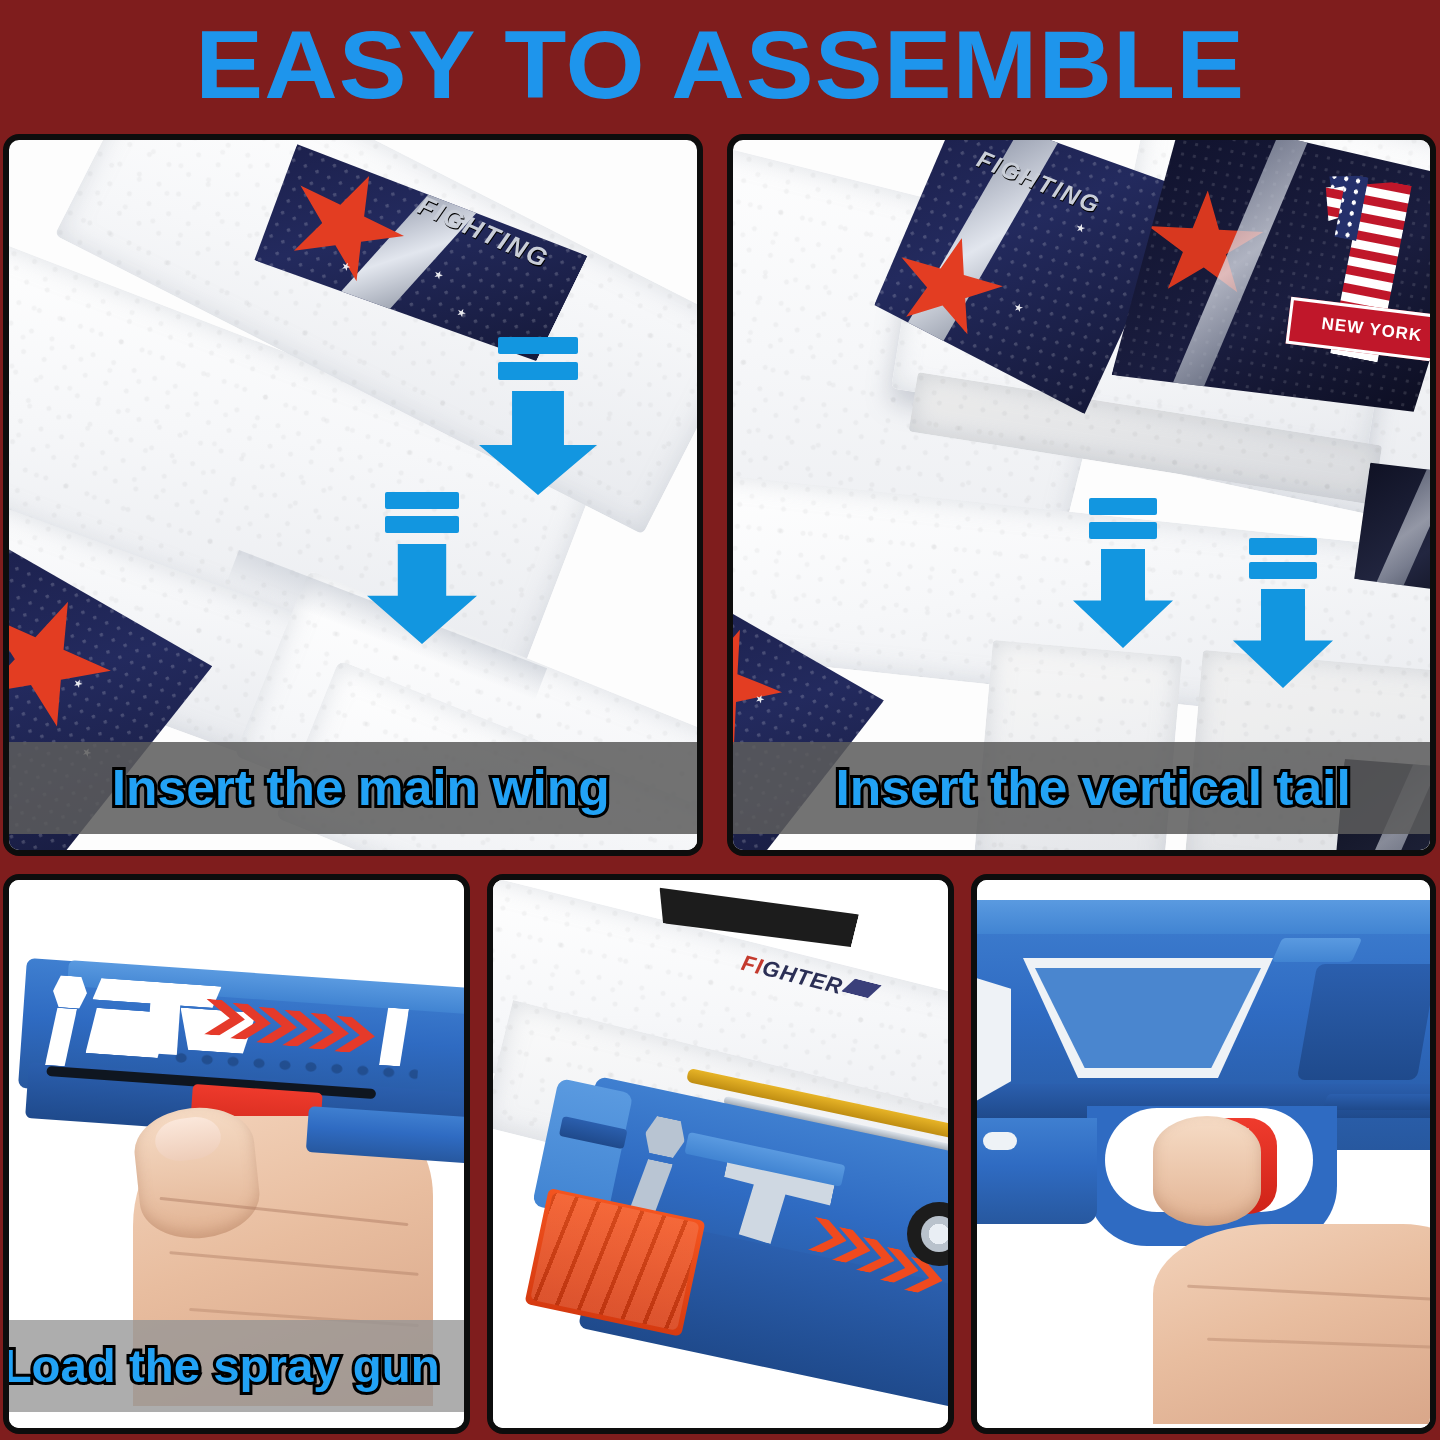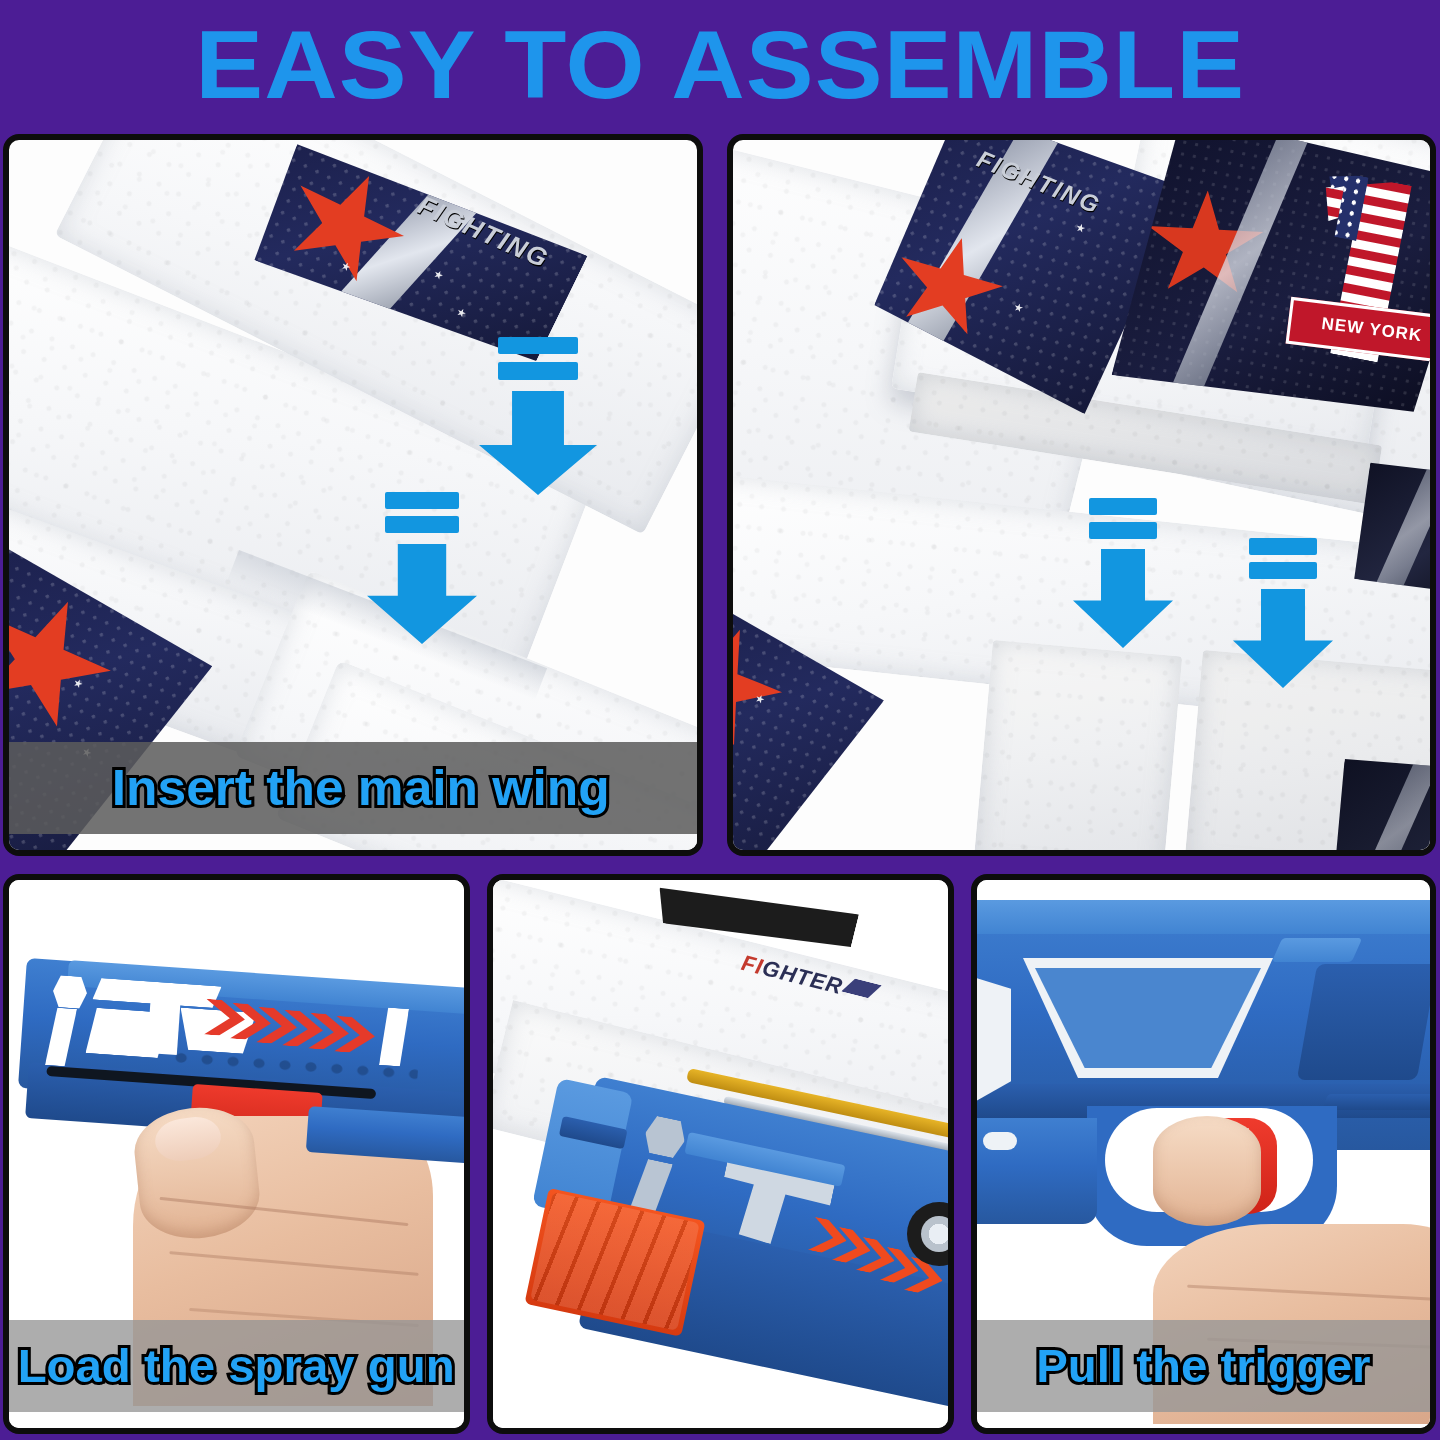--- a/index.html
+++ b/index.html
@@ -2,21 +2,21 @@
 <html><head>
 <meta charset="utf-8">
 <style>
   * { box-sizing: border-box; margin: 0; padding: 0; }
   html, body {
     width: 1440px; height: 1440px;
     background: #ffffff;
     font-family: "Liberation Sans", sans-serif;
     overflow: hidden;
   }
-  #stage { position: relative; width: 1440px; height: 1440px; background: #4c1d95; }
+  #stage { position: relative; width: 1440px; height: 1440px; background: #7f1d1d; }
 
   
   .title-bar {
     position: absolute; left: 0; top: 0; width: 1440px; height: 130px;
     display: flex; align-items: center; justify-content: center;
   }
   .title-text {
     font-family: "Liberation Sans", sans-serif;
     font-weight: bold;
     font-size: 96px;
@@ -36,21 +36,21 @@
     background: #fdfdfd;
   }
   .panel .scene { position: absolute; inset: 0; overflow: hidden; }
 
   .caption {
     position: absolute; left: 0; right: 0; bottom: 16px;
     display: flex; align-items: center;
     z-index: 40;
   }
   .caption.top-row { height: 92px; background: rgba(92,92,92,0.86); padding-left: 110px; }
-  .caption.bot-row { height: 92px; background: rgba(150,150,150,0.78); justify-content: center; }
+  .caption.bot-row { height: 92px; background: rgba(150,150,150,0.78); }
 
   .cap-text {
     font-family: "Liberation Sans", sans-serif;
     font-weight: bold;
     font-size: 50px;
     color: #22a2f5;
     white-space: nowrap;
     transform: scaleX(1.03);
     -webkit-text-stroke: 6px #000;
     paint-order: stroke fill;
@@ -285,20 +285,23 @@
         <div class="bar b2"></div>
         <div class="body"></div>
       </div>
       <div class="arrow" style="left:500px; top:398px; width:100px; height:150px;">
         <div class="bar b1"></div>
         <div class="bar b2"></div>
         <div class="body"></div>
       </div>
 
     </div>
+    <div class="caption top-row">
+      <span class="cap-text">Insert the vertical tail</span>
+    </div>
   </div>
 
   <div class="panel" style="left:3px; top:874px; width:467px; height:560px;">
     <div class="scene" style="background:#fff;">
 
       <div class="gun-body" style="left:18px; top:78px; width:470px; height:130px; transform: rotate(4deg); transform-origin:left top; border-radius:8px;"></div>
       <div class="gun-light" style="left:60px; top:80px; width:420px; height:26px; transform: rotate(4deg); transform-origin:left top; border-radius:6px;"></div>
       <div class="gun-dark" style="left:20px; top:182px; width:460px; height:56px; transform: rotate(4deg); transform-origin:left top; border-radius:6px;"></div>
 
       <div class="gun-cut" style="left:44px; top:96px; width:34px; height:32px; transform: rotate(4deg); clip-path: polygon(20% 0,80% 0,100% 50%,80% 100%,20% 100%,0 50%);"></div>
@@ -411,18 +414,15 @@
       <div class="finger" style="left:176px; top:236px; width:108px; height:110px;"></div>
       <div class="hand" style="left:176px; top:344px; width:330px; height:200px; border-radius:120px 80px 0 0 / 70px 60px 0 0;"></div>
       <div style="position:absolute; left:210px; top:412px; width:280px; height:3px; background:rgba(170,120,95,.4); border-radius:3px; transform: rotate(3deg);"></div>
       <div style="position:absolute; left:230px; top:462px; width:250px; height:3px; background:rgba(170,120,95,.35); border-radius:3px; transform: rotate(2deg);"></div>
 
       <div style="position:absolute; left:4px; top:250px; width:36px; height:20px; background:#eef2f6; border-radius:10px;"></div>
       <div class="gun-body" style="left:-20px; top:238px; width:140px; height:106px; border-radius:0 0 14px 0;"></div>
       <div style="position:absolute; left:6px; top:252px; width:34px; height:18px; background:#eef2f6; border-radius:9px;"></div>
 
     </div>
-    <div class="caption bot-row">
-      <span class="cap-text">Pull the trigger</span>
-    </div>
   </div>
 
 </div>
 
 </body></html>

